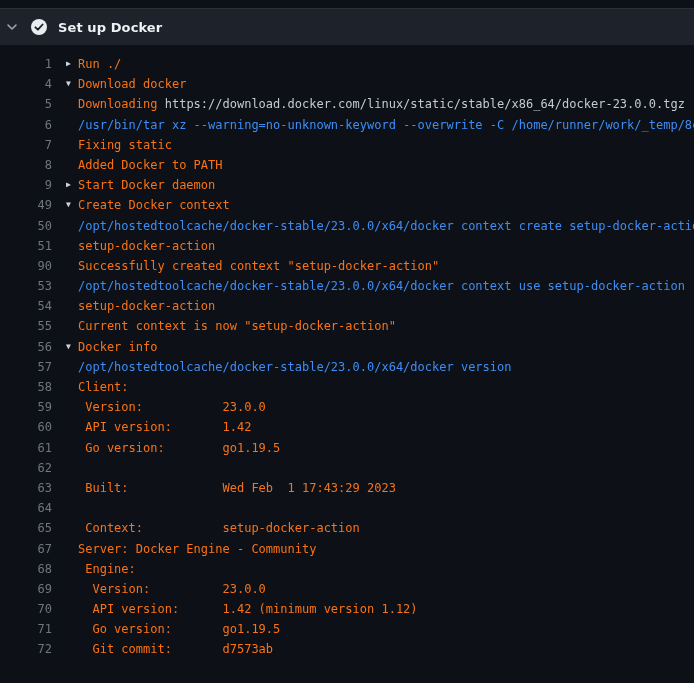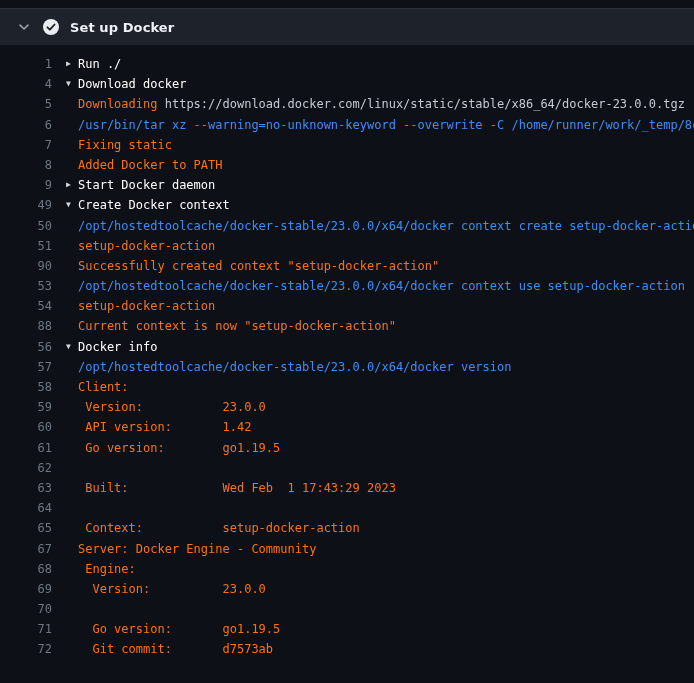--- a/index.html
+++ b/index.html
@@ -8,21 +8,21 @@
     background:#0d1117;
     font-family:"DejaVu Sans Mono","Liberation Mono",monospace;
   }
   .top-strip { height:8px; background:#0d1117; }
   .step-header {
     height:37px;
     background:#1d222b;
     border-top:1px solid #2a3039;
     display:flex;
     align-items:center;
-    padding:0 16px;
+    padding:0 4px;
     gap:11px;
   }
   .chev-btn { display:flex; align-items:center; justify-content:center; width:16px; height:16px; cursor:pointer; }
   .status-ico { display:flex; align-items:center; }
   .step-title {
     font-family:"DejaVu Sans","Liberation Sans",sans-serif;
     font-size:13px;
     font-weight:700;
     color:#eef1f5;
     letter-spacing:0.1px;
@@ -39,21 +39,21 @@
   .arrow {
     width:12px; flex:none;
     margin-left:14px;
     font-size:8px;
     color:#cfd6de;
     display:flex; align-items:center;
     cursor:pointer;
   }
   .content { white-space:pre; overflow:hidden; }
   .seg-default { color:#f97316; }
-  .seg-group   { color:#ffffff;margin-top:12px; }
+  .seg-group   { color:#f97316;margin-top:12px; }
   .seg-cmd     { color:#3d8df5; }
   .seg-link    { color:#c4cad2; cursor:pointer; }
 </style>
 </head>
 <body>
 
 <div class="top-strip"></div>
 
 <div class="step-header">
   <span class="chev-btn">
@@ -130,21 +130,21 @@
       <span class="num">53</span>
       <span class="arrow"></span>
       <span class="content"><span class="seg-cmd">/opt/hostedtoolcache/docker-stable/23.0.0/x64/docker context use setup-docker-action</span></span>
     </div>
     <div class="row">
       <span class="num">54</span>
       <span class="arrow"></span>
       <span class="content"><span class="seg-default">setup-docker-action</span></span>
     </div>
     <div class="row">
-      <span class="num">88</span>
+      <span class="num">55</span>
       <span class="arrow"></span>
       <span class="content"><span class="seg-default">Current context is now "setup-docker-action"</span></span>
     </div>
     <div class="row">
       <span class="num">56</span>
       <span class="arrow">▼</span>
       <span class="content"><span class="seg-group">Docker info</span></span>
     </div>
     <div class="row">
       <span class="num">57</span>
@@ -200,20 +200,21 @@
       <span class="content"><span class="seg-default"> Engine:</span></span>
     </div>
     <div class="row">
       <span class="num">69</span>
       <span class="arrow"></span>
       <span class="content"><span class="seg-default">  Version:          23.0.0</span></span>
     </div>
     <div class="row">
       <span class="num">70</span>
       <span class="arrow"></span>
+      <span class="content"><span class="seg-default">  API version:      1.42 (minimum version 1.12)</span></span>
     </div>
     <div class="row">
       <span class="num">71</span>
       <span class="arrow"></span>
       <span class="content"><span class="seg-default">  Go version:       go1.19.5</span></span>
     </div>
     <div class="row">
       <span class="num">72</span>
       <span class="arrow"></span>
       <span class="content"><span class="seg-default">  Git commit:       d7573ab</span></span>

